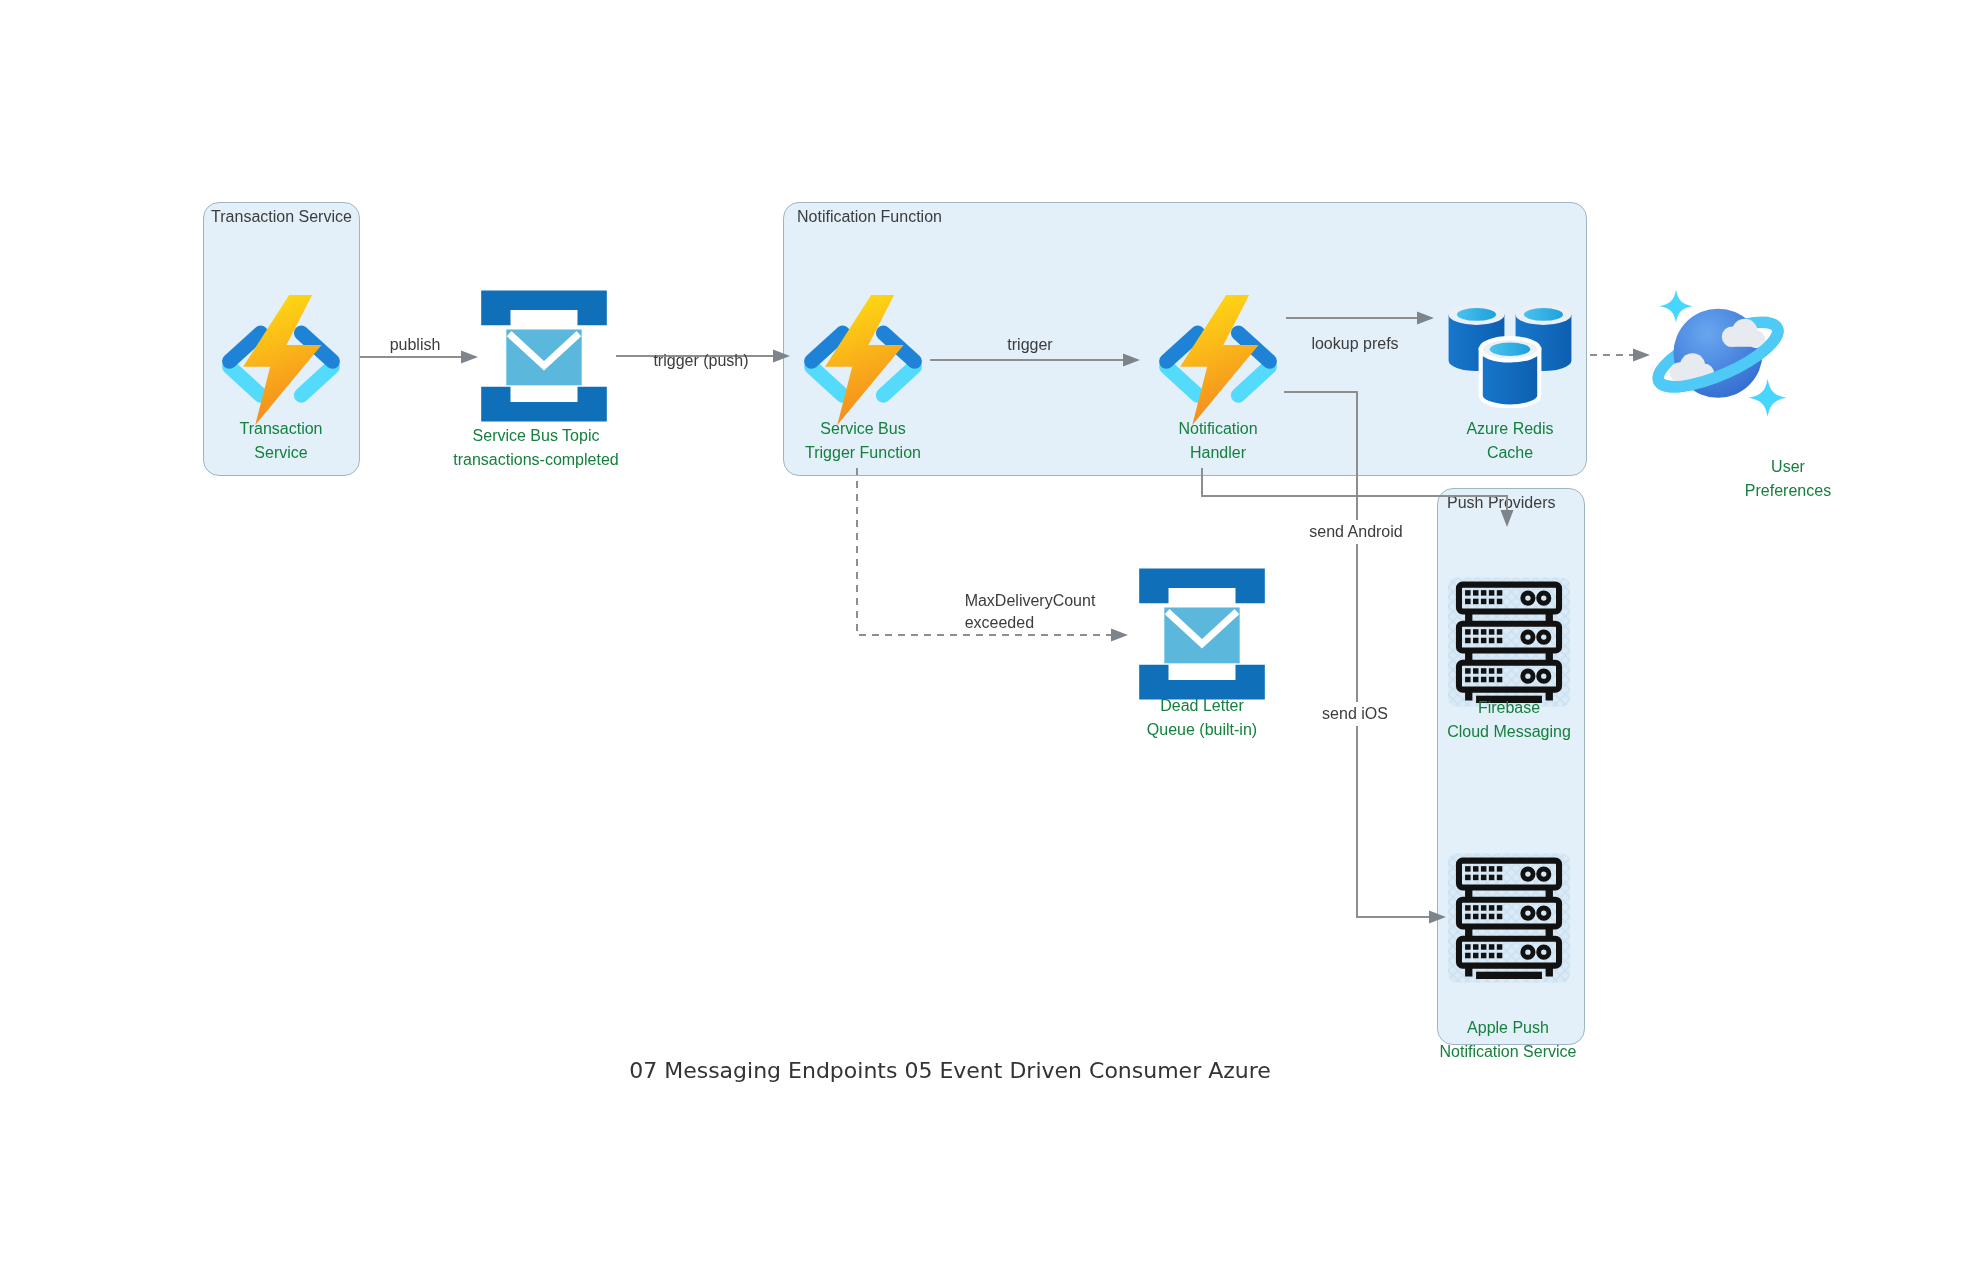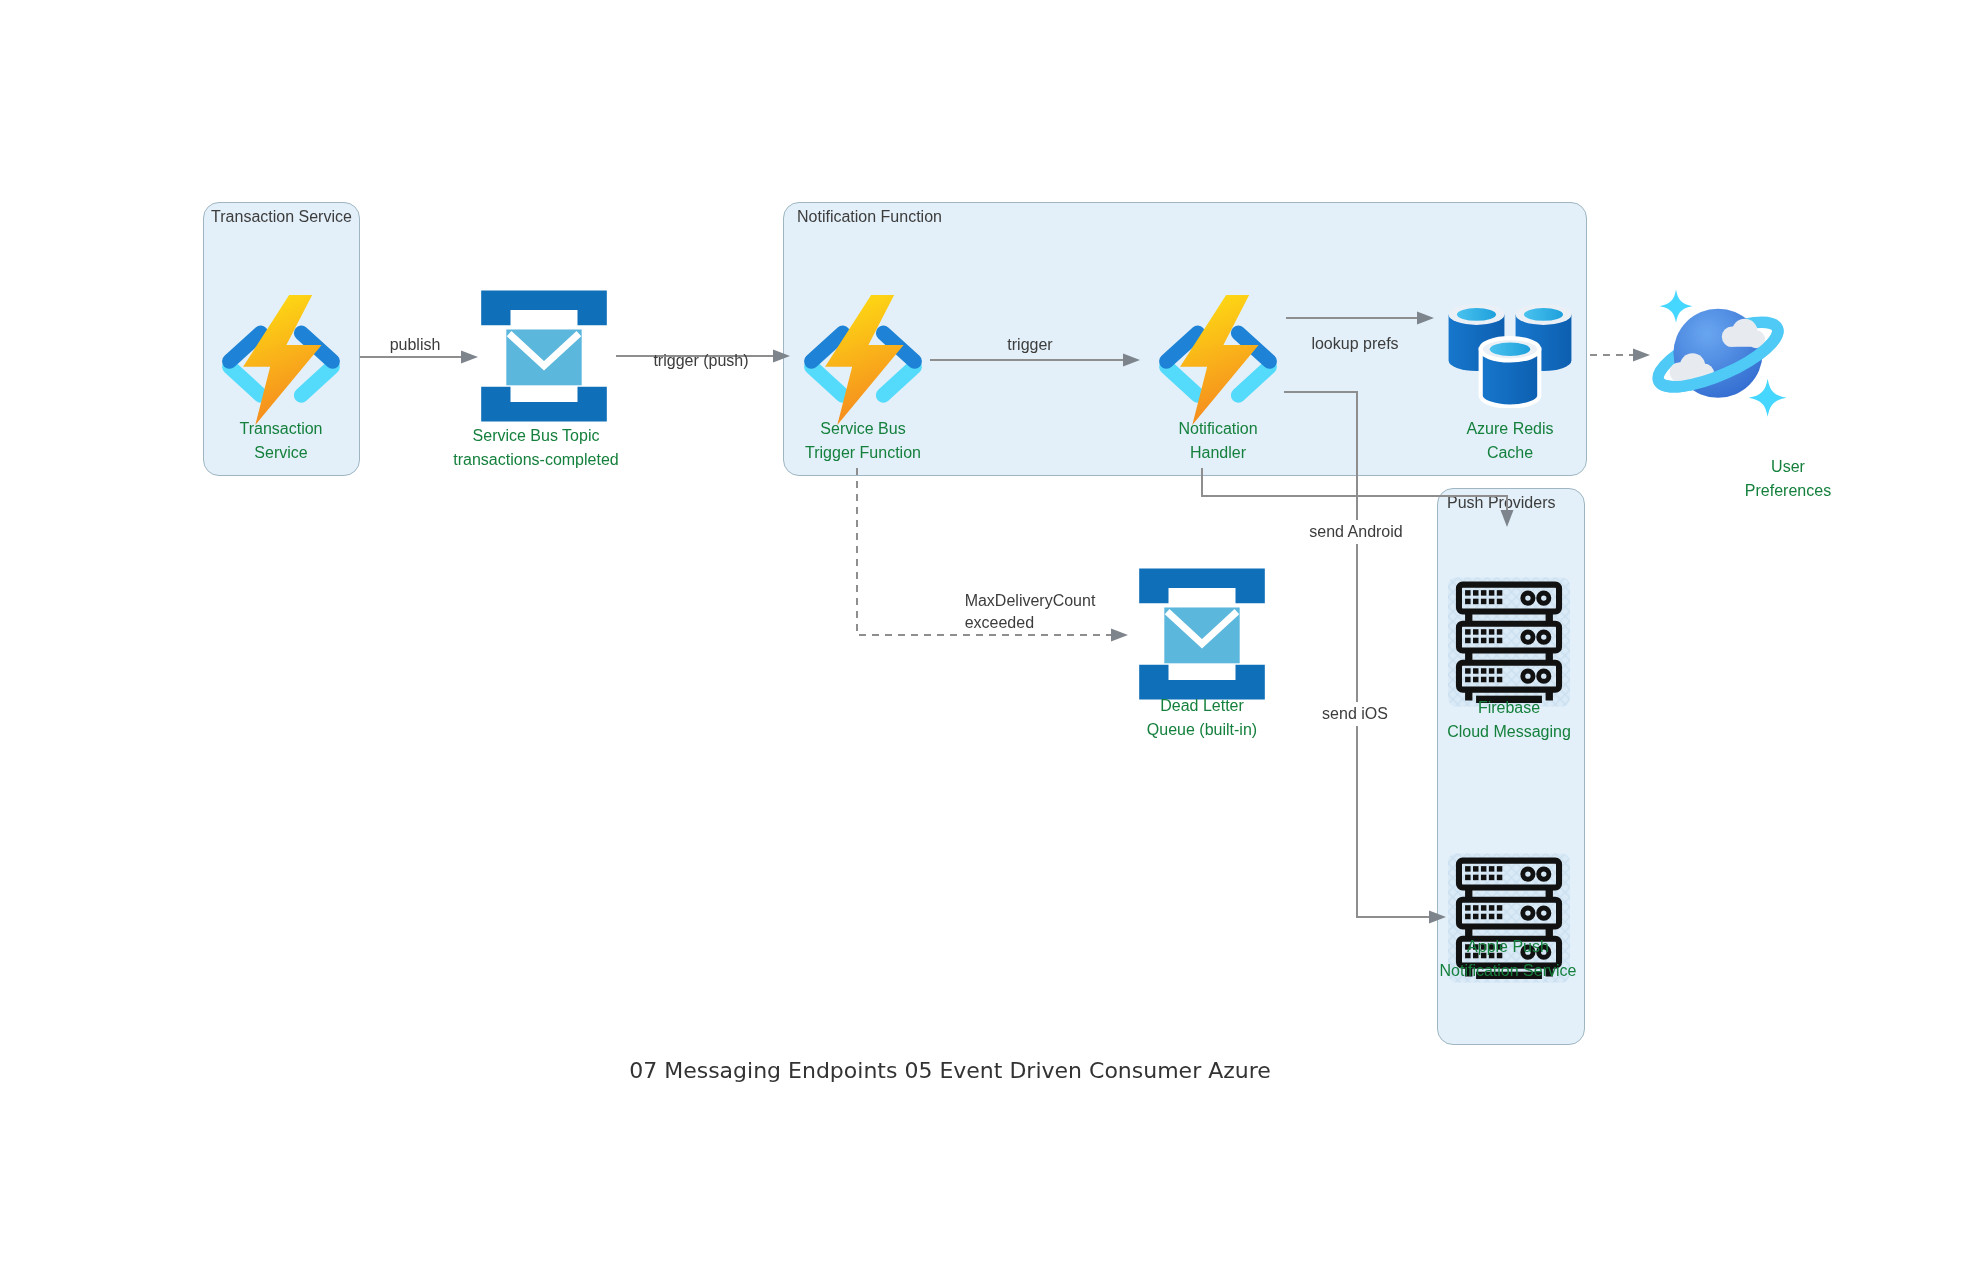--- a/index.html
+++ b/index.html
@@ -226,18 +226,18 @@
   <div class="nlbl" style="left:1218px;top:417px;width:170px;">Notification
 Handler</div>
   <div class="nlbl" style="left:1510px;top:417px;width:160px;">Azure Redis
 Cache</div>
   <div class="nlbl" style="left:1788px;top:419px;width:160px;margin-top:36px;">User
 Preferences</div>
   <div class="nlbl" style="left:1202px;top:694px;width:190px;">Dead Letter
 Queue (built-in)</div>
   <div class="nlbl" style="left:1509px;top:696px;width:180px;">Firebase
 Cloud Messaging</div>
-  <div class="nlbl" style="left:1508px;top:935px;width:190px;">Apple Push
+  <div class="nlbl" style="left:1508px;top:1016px;width:190px;">Apple Push
 Notification Service</div>
 
   <div class="caption">07 Messaging Endpoints 05 Event Driven Consumer Azure</div>
 
 </div>
 
 </body></html>

